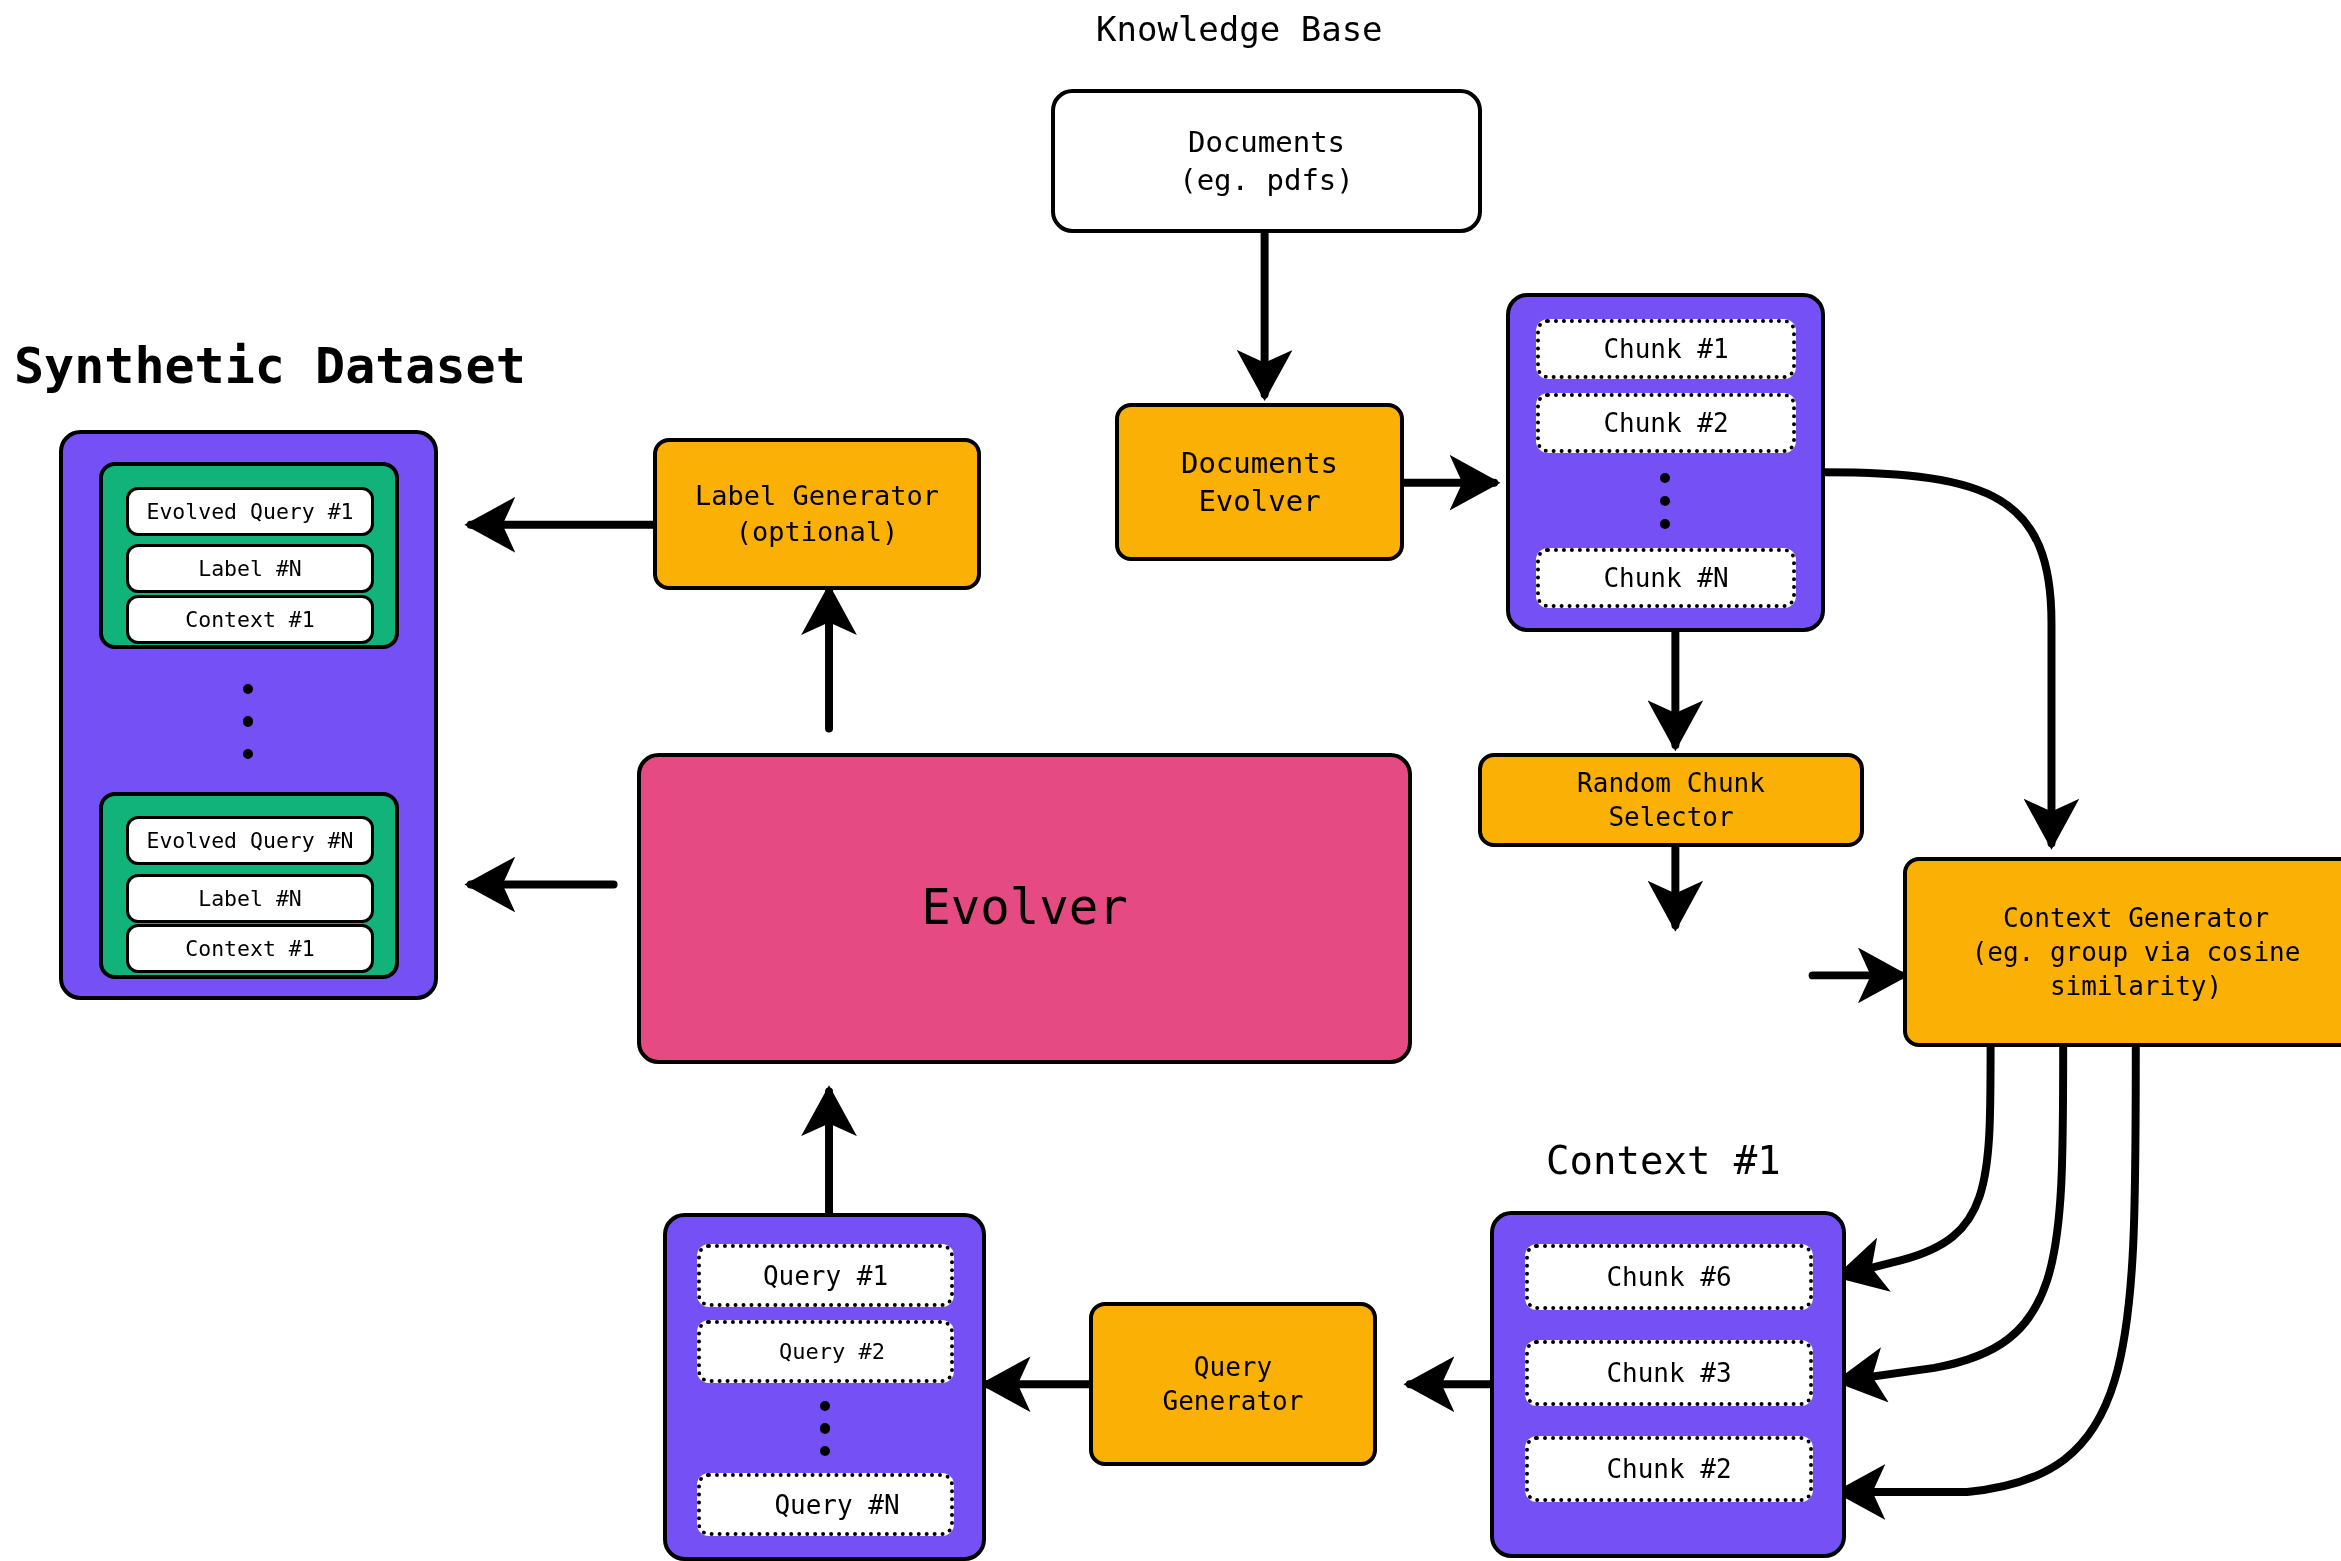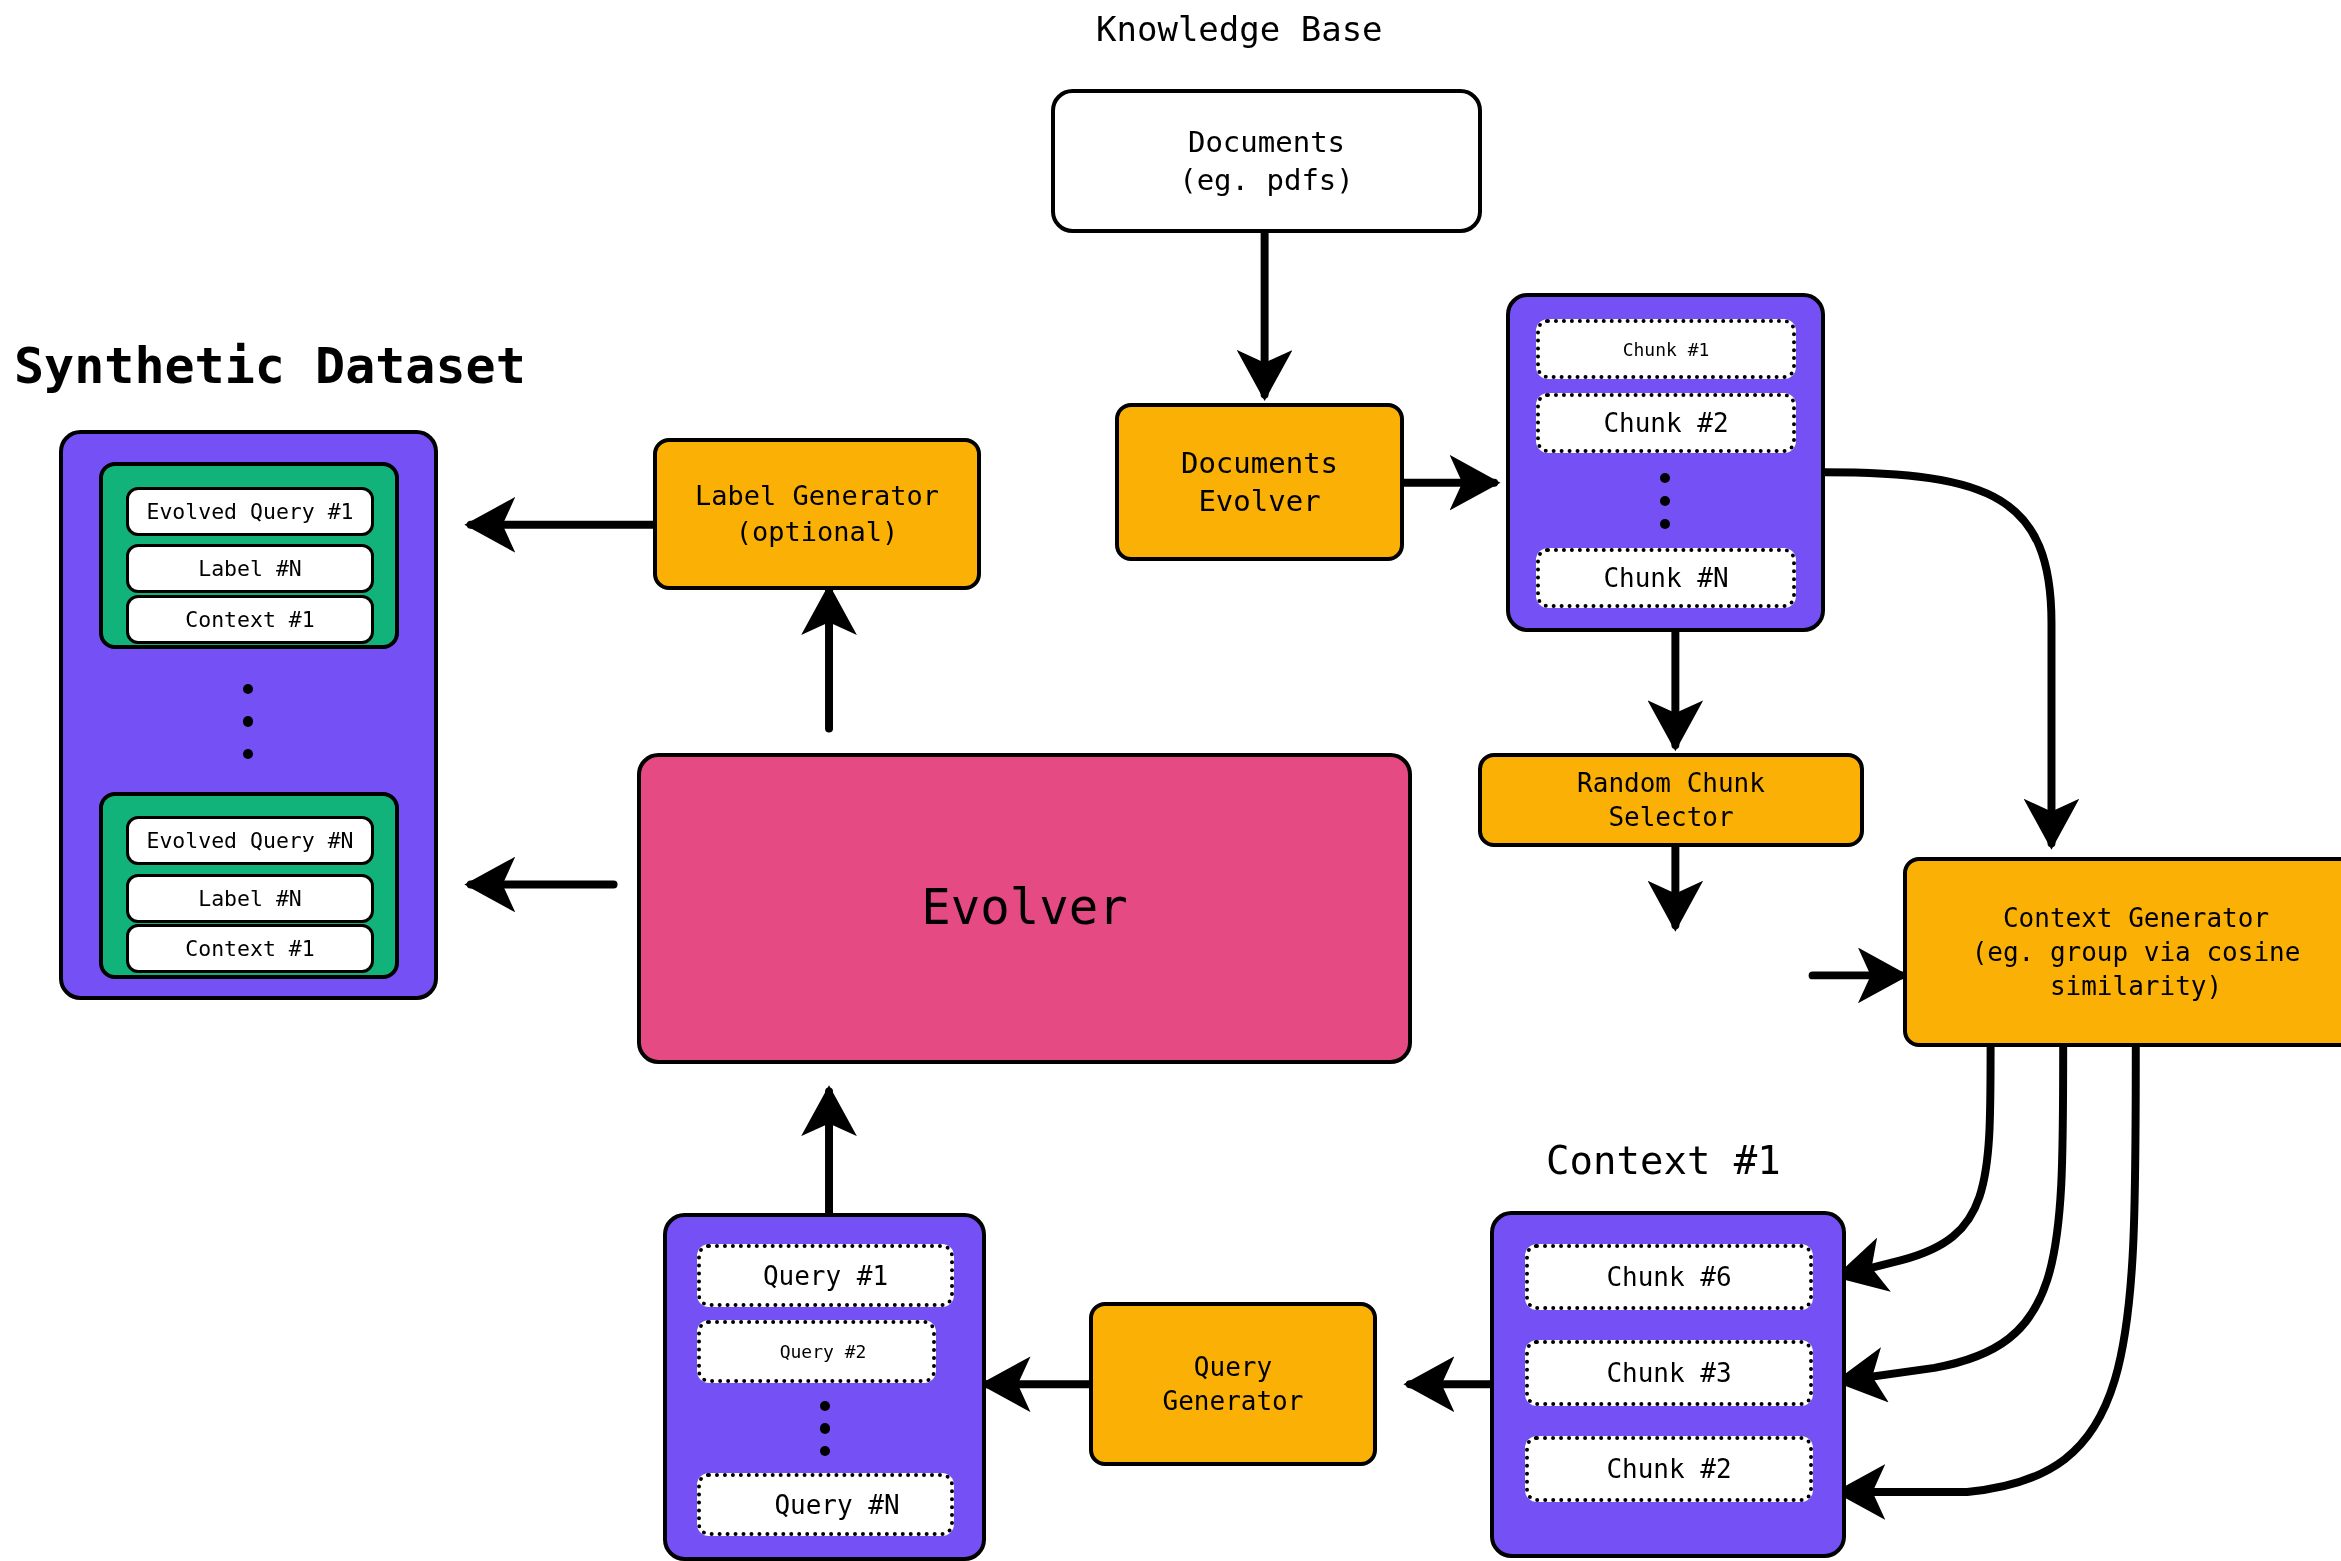--- a/index.html
+++ b/index.html
@@ -89,21 +89,21 @@
     <span>(eg. pdfs)</span>
   </div>
 
   <div class="node orange r-md" style="left:1115px;top:403px;width:289px;height:158px;font-size:29px;">
     <span>Documents</span>
     <span>Evolver</span>
   </div>
 
   <div class="node purple r-lg" style="left:1506px;top:293px;width:319px;height:339px;justify-content:flex-start;padding:0;">
   </div>
-  <div class="cell dotted r-sm" style="left:1536px;top:319px;width:260px;height:60px;font-size:18px;">
+  <div class="cell dotted r-sm" style="left:1536px;top:319px;width:260px;height:60px;font-size:26px;">
     <span>Chunk #1</span>
   </div>
   <div class="cell dotted r-sm" style="left:1536px;top:393px;width:260px;height:60px;font-size:26px;">
     <span>Chunk #2</span>
   </div>
   <div class="vdots" style="left:1660px;top:473px;width:10.3px;height:56px;">
     <i></i>
       <i></i>
       <i></i>
   </div>
@@ -136,21 +136,21 @@
 
   <div class="node orange r-md" style="left:1089px;top:1302px;width:288px;height:164px;font-size:26px;">
     <span>Query</span>
     <span>Generator</span>
   </div>
 
   <div class="node purple r-lg" style="left:663px;top:1213px;width:323px;height:348px;"></div>
   <div class="cell dotted r-sm" style="left:697px;top:1244px;width:257px;height:63px;font-size:26px;">
     <span>Query #1</span>
   </div>
-  <div class="cell dotted r-sm" style="left:697px;top:1320px;width:239px;height:63px;font-size:18px;padding-left:13px;">
+  <div class="cell dotted r-sm" style="left:697px;top:1320px;width:257px;height:63px;font-size:22px;padding-left:13px;">
     <span>Query #2</span>
   </div>
   <div class="vdots" style="left:820px;top:1401px;width:10.3px;height:55px;">
     <i></i>
       <i></i>
       <i></i>
   </div>
   <div class="cell dotted r-sm" style="left:697px;top:1473px;width:257px;height:63px;font-size:26px;padding-left:23px;">
     <span>Query #N</span>
   </div>

